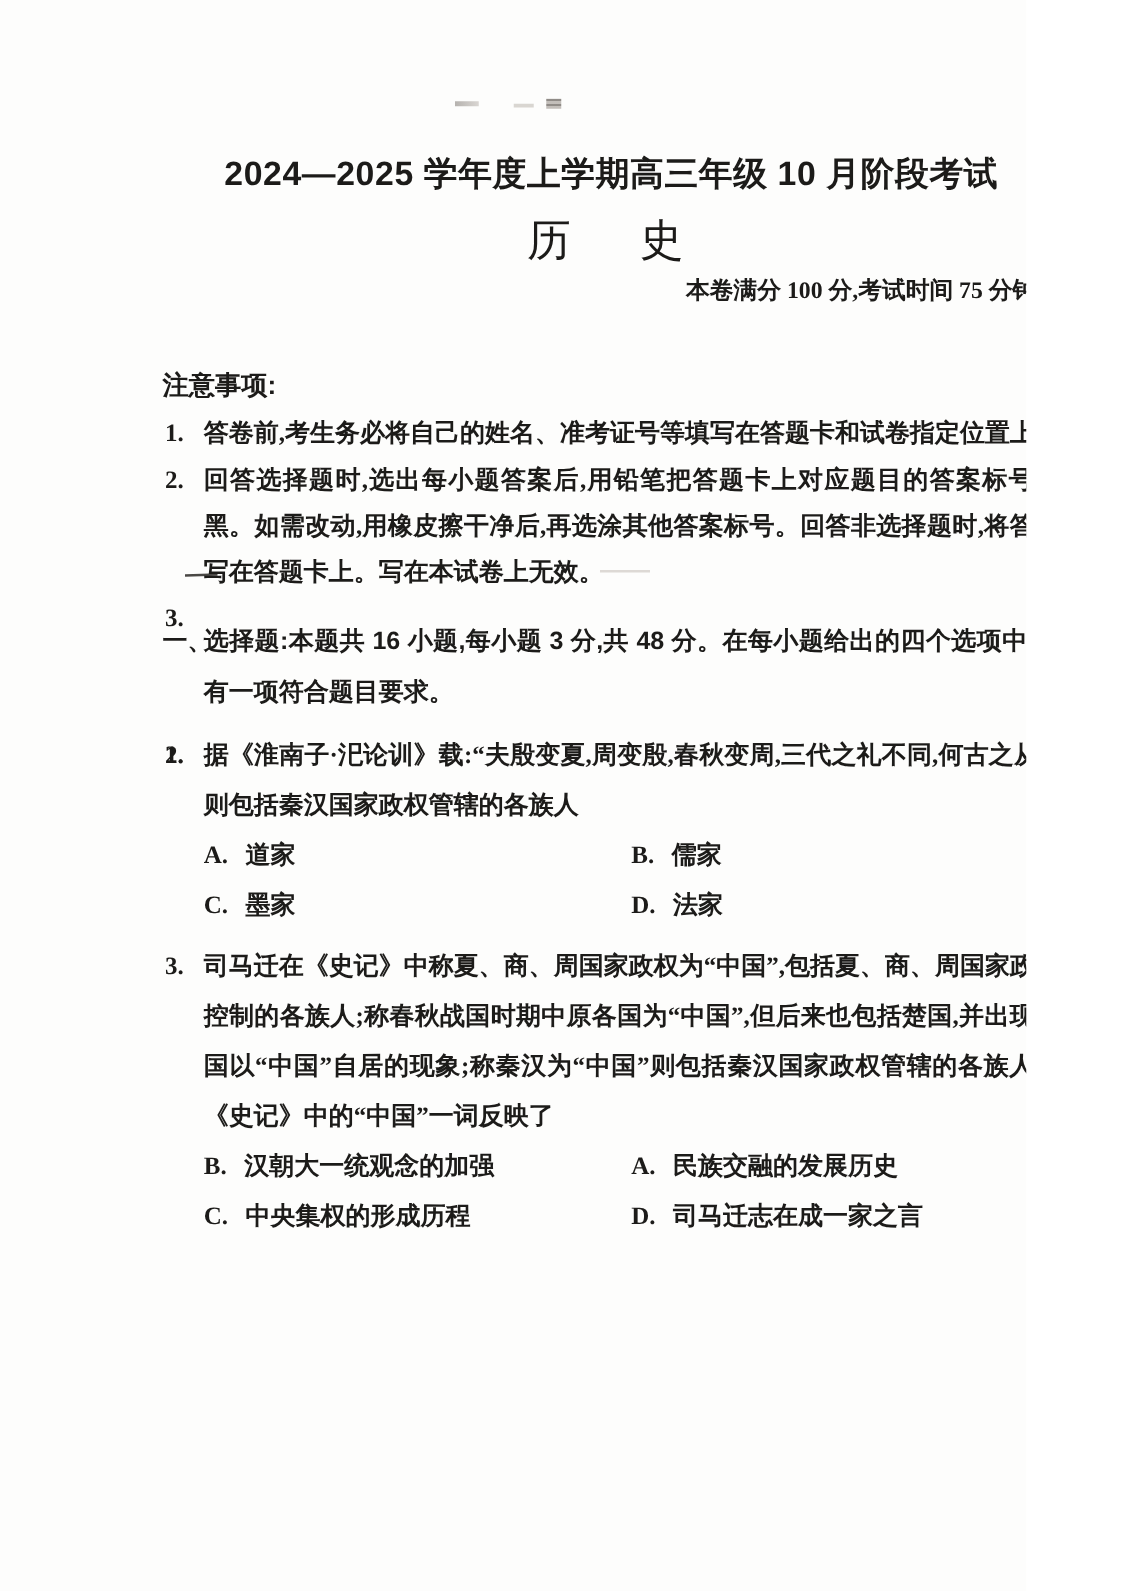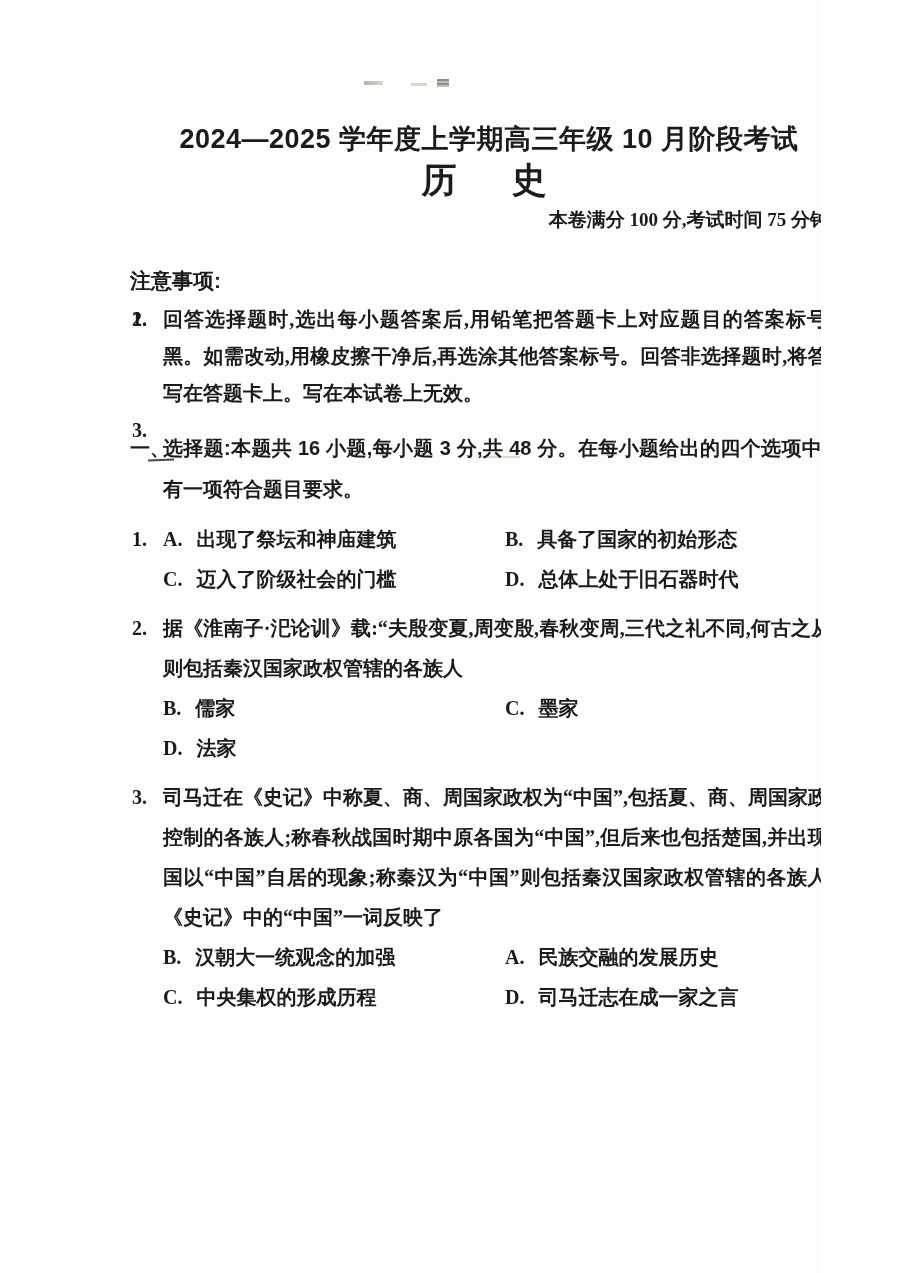--- a/index.html
+++ b/index.html
@@ -11,30 +11,30 @@
     font-family:"Liberation Serif","DejaVu Serif",serif;
   }
   .content { position:absolute; left:130px; top:0; width:718px; }
 
   .title {
     margin-top:122px; text-align:center;
     font-family:"Liberation Sans","DejaVu Sans",sans-serif;
     font-weight:700; font-size:27px; letter-spacing:0.5px; line-height:34px;
   }
   .subject {
-    margin-top:3px; text-align:center;
+    margin-top:16px; text-align:center;
     font-family:"Liberation Sans","DejaVu Sans",sans-serif;
-    font-weight:700; font-size:35px; line-height:42px; letter-spacing:10px;
+    font-weight:400; font-size:35px; line-height:42px; letter-spacing:10px;
   }
   .info {
     margin-top:6px; text-align:right;
     font-size:19px; font-weight:700; line-height:26px;
   }
 
-  .notices { margin-top:35px; }
+  .notices { margin-top:50px; }
   .notices-heading {
     font-family:"Liberation Sans","DejaVu Sans",sans-serif;
     font-weight:700; font-size:21px; line-height:26px;
   }
   .notice-list { margin-top:7px; }
   .hang { position:relative; padding-left:33px; }
   .hang > .num { position:absolute; left:2px; top:0; }
   .notice-item {
     font-size:20px; font-weight:600; line-height:37px; text-align:justify;
   }
@@ -79,58 +79,48 @@
 
     <div class="title">2024—2025 学年度上学期高三年级 10 月阶段考试</div>
     <div class="subject">历　史</div>
     <div class="info">本卷满分 100 分,考试时间 75 分钟。</div>
 
     <div class="notices">
       <div class="notices-heading">注意事项:</div>
       <div class="notice-list">
         <div class="notice-item hang">
           <span class="num">1.</span>
+          <span>答卷前,考生务必将自己的姓名、准考证号等填写在答题卡和试卷指定位置上</span>
         </div>
         <div class="notice-item hang">
           <span class="num">2.</span>
           <span>回答选择题时,选出每小题答案后,用铅笔把答题卡上对应题目的答案标号涂黑。如需改动,用橡皮擦干净后,再选涂其他答案标号。回答非选择题时,将答案写在答题卡上。写在本试卷上无效。</span>
         </div>
         <div class="notice-item hang">
           <span class="num">3.</span>
         </div>
       </div>
     </div>
 
     <div class="section-head hang">
       <span class="num">一、</span>
       <span>选择题:本题共 16 小题,每小题 3 分,共 48 分。在每小题给出的四个选项中,只有一项符合题目要求。</span>
     </div>
 
     <div class="question hang">
       <span class="num">1.</span>
-      <div class="options">
-        <div class="option">
-          <span class="olabel">A.</span><span>出现了祭坛和神庙建筑</span>
-        </div>
-        <div class="option">
-          <span class="olabel">B.</span><span>具备了国家的初始形态</span>
-        </div>
-        <div class="option">
-          <span class="olabel">C.</span><span>迈入了阶级社会的门槛</span>
-        </div>
-        <div class="option">
-          <span class="olabel">D.</span><span>总体上处于旧石器时代</span>
-        </div>
-      </div>
     </div>
 
     <div class="question hang">
       <span class="num">2.</span>
       <div class="stem">据《淮南子·汜论训》载:“夫殷变夏,周变殷,春秋变周,三代之礼不同,何古之从!”则包括秦汉国家政权管辖的各族人</div>
       <div class="options">
+        <div class="option">
+          <span class="olabel">A.</span><span>道家</span>
+        </div>
         <div class="option">
           <span class="olabel">B.</span><span>儒家</span>
         </div>
         <div class="option">
           <span class="olabel">C.</span><span>墨家</span>
         </div>
         <div class="option">
           <span class="olabel">D.</span><span>法家</span>
         </div>
       </div>

